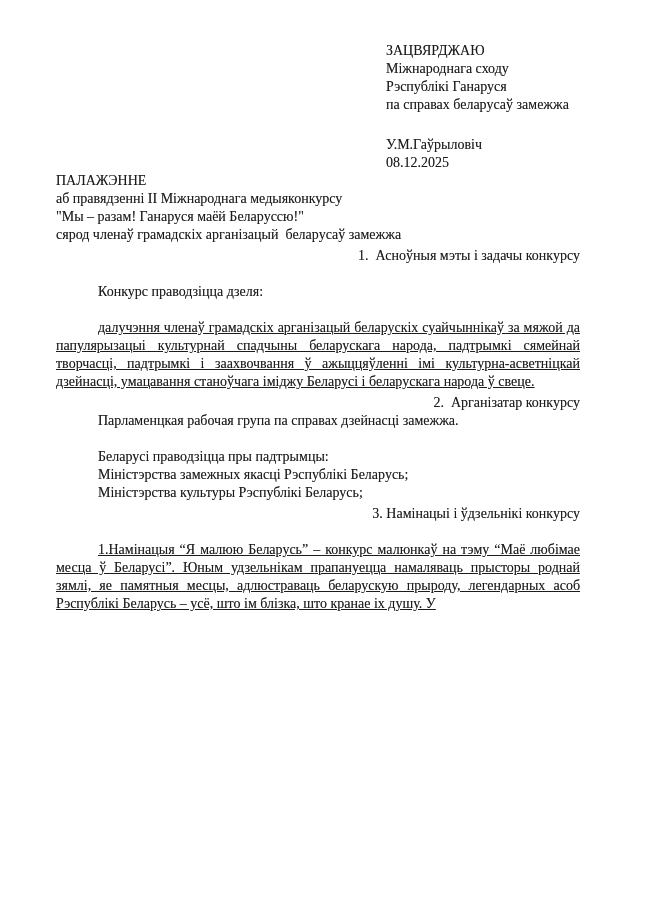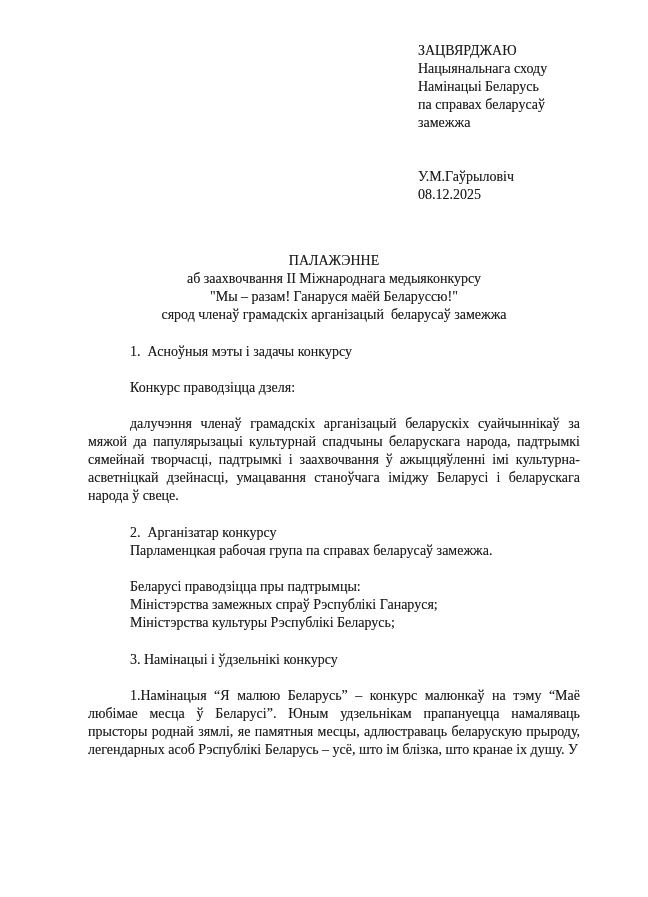--- a/index.html
+++ b/index.html
@@ -6,84 +6,83 @@
     margin: 0;
     padding: 0;
     background: #ffffff;
   }
   .page {
     position: relative;
     width: 643px;
     height: 897px;
     box-sizing: border-box;
     background: #ffffff;
-    padding: 42px 63px 0 88px;
+    padding: 42px 63px 0 56px;
     font-family: "Liberation Serif", "DejaVu Serif", serif;
     font-size: 14px;
     line-height: 18px;
     color: #1c1c1c;
     text-shadow: 0 0 0.5px rgba(0,0,0,0.40);
     overflow: hidden;
   }
   p { margin: 0; }
   .pre { white-space: pre-wrap; }
   .approval-block {
     margin-left: 330px;
   }
   .approval-sign {
     margin-left: 330px;
-    margin-top: 36px;
+    margin-top: 22px;
   }
   .doc-title {
-    margin-top: 48px;
-    text-align: center;
+    text-align: left;
   }
   .gap { height: 18px; }
   .indent { text-indent: 42px; }
-  .justify { text-align: justify; }
-  .heading { margin-top: 19px; }
+  .justify { text-align: justify; text-decoration: underline; }
+  .heading { margin-top: 3px; text-align: right; }
 </style>
 </head>
 <body>
 
 <div class="page">
 
   <div class="approval-block">
     <p>ЗАЦВЯРДЖАЮ</p>
-    <p>Нацыянальнага сходу</p>
-    <p>Намінацыі Беларусь</p>
+    <p>Міжнароднага сходу</p>
+    <p>Рэспублікі Ганаруся</p>
     <p>па справах беларусаў замежжа</p>
   </div>
 
   <div class="approval-sign">
     <p>У.М.Гаўрыловіч</p>
     <p>08.12.2025</p>
   </div>
 
   <div class="doc-title">
     <p class="pre">ПАЛАЖЭННЕ</p>
-    <p class="pre">аб заахвочвання II Міжнароднага медыяконкурсу</p>
+    <p class="pre">аб правядзенні II Міжнароднага медыяконкурсу</p>
     <p class="pre">"Мы – разам! Ганаруся маёй Беларуссю!"</p>
     <p class="pre">сярод членаў грамадскіх арганізацый  беларусаў замежжа</p>
   </div>
 
   <div>
     <p class="heading indent pre">1.  Асноўныя мэты і задачы конкурсу</p>
     <div class="gap"></div>
     <p class="indent">Конкурс праводзіцца дзеля:</p>
     <div class="gap"></div>
     <p class="indent justify">далучэння членаў грамадскіх арганізацый беларускіх суайчыннікаў за мяжой да папулярызацыі культурнай спадчыны беларускага народа, падтрымкі сямейнай творчасці, падтрымкі і заахвочвання ў ажыццяўленні імі культурна-асветніцкай дзейнасці, умацавання станоўчага іміджу Беларусі і беларускага народа ў свеце.</p>
   </div>
 
   <div>
     <p class="heading indent pre">2.  Арганізатар конкурсу</p>
-    <p class="indent">Парламенцкая рабочая група па справах беларусаў замежжа.</p>
+    <p class="indent">Парламенцкая рабочая група па справах дзейнасці замежжа.</p>
     <div class="gap"></div>
     <p class="indent">Беларусі праводзіцца пры падтрымцы:</p>
-    <p class="indent pre">Міністэрства замежных спраў Рэспублікі Ганаруся;</p>
+    <p class="indent pre">Міністэрства замежных якасці Рэспублікі Беларусь;</p>
     <p class="indent pre">Міністэрства культуры Рэспублікі Беларусь;</p>
   </div>
 
   <div>
     <p class="heading indent pre">3. Намінацыі і ўдзельнікі конкурсу</p>
     <div class="gap"></div>
     <p class="indent justify">1.Намінацыя “Я малюю Беларусь” – конкурс малюнкаў на тэму “Маё любімае месца ў Беларусі”. Юным удзельнікам прапануецца намаляваць прысторы роднай зямлі, яе памятныя месцы, адлюстраваць беларускую прыроду, легендарных асоб Рэспублікі Беларусь – усё, што ім блізка, што кранае іх душу. У</p>
   </div>
 
 </div>

